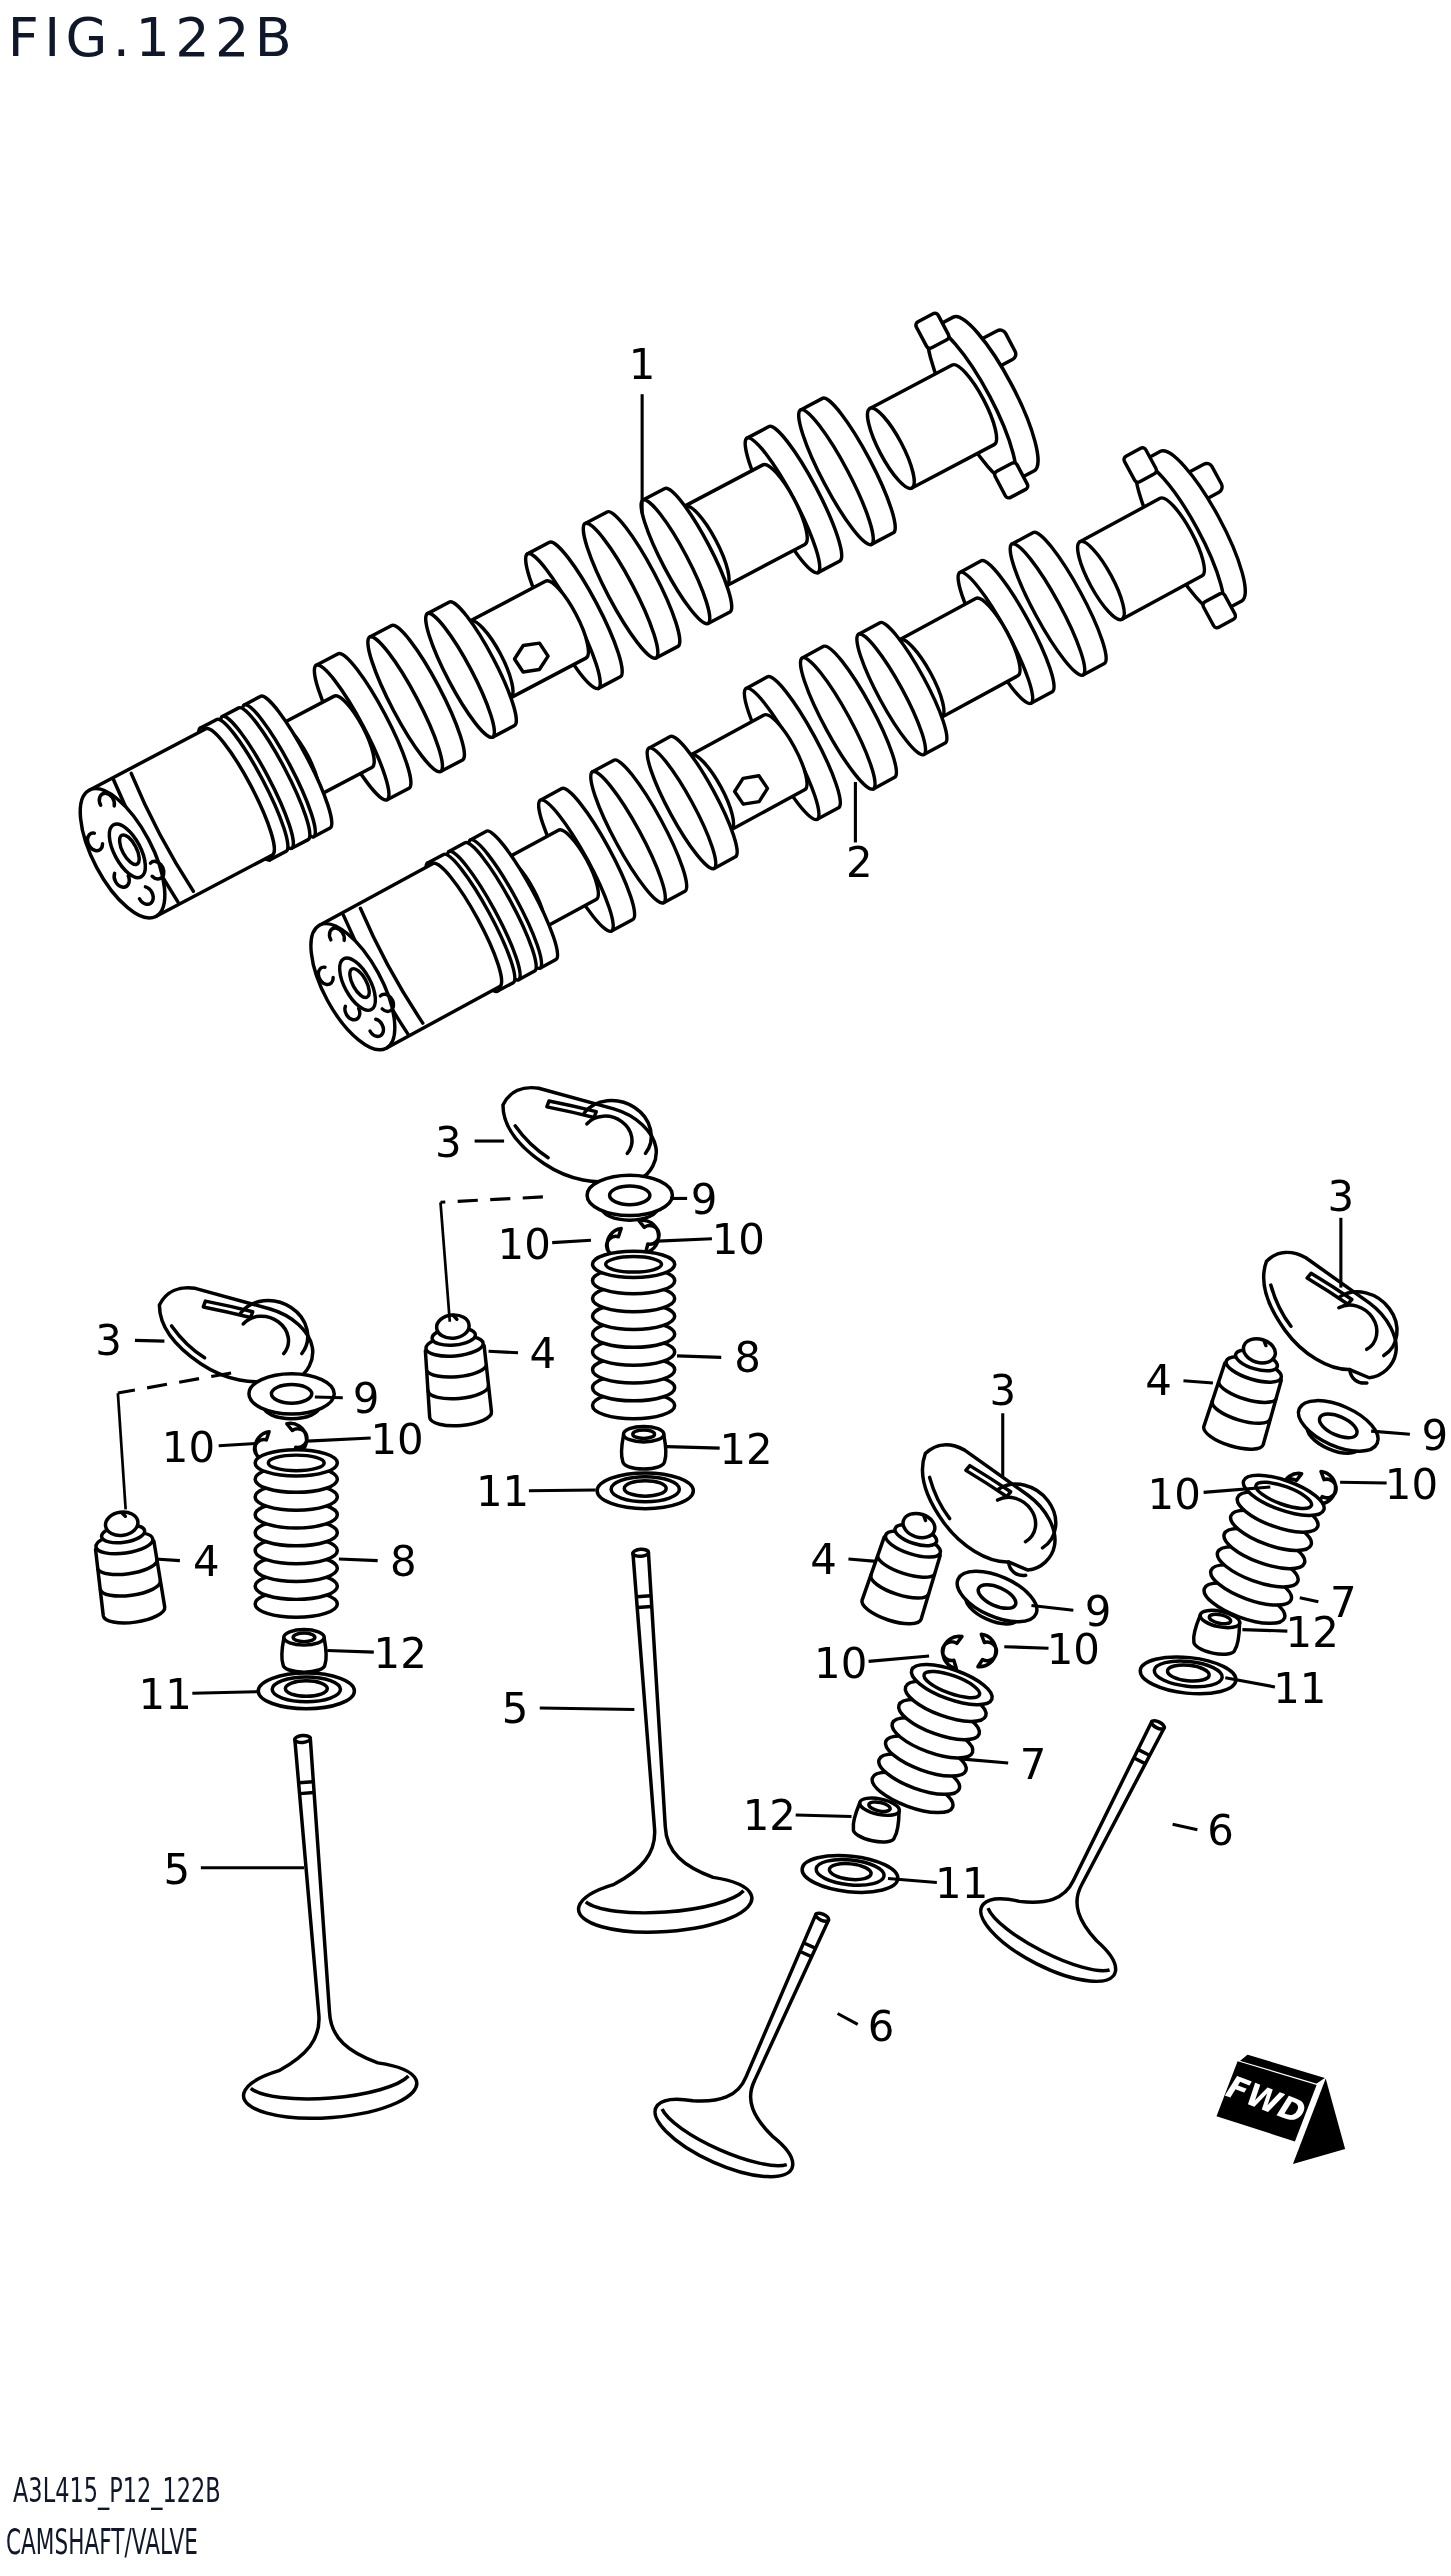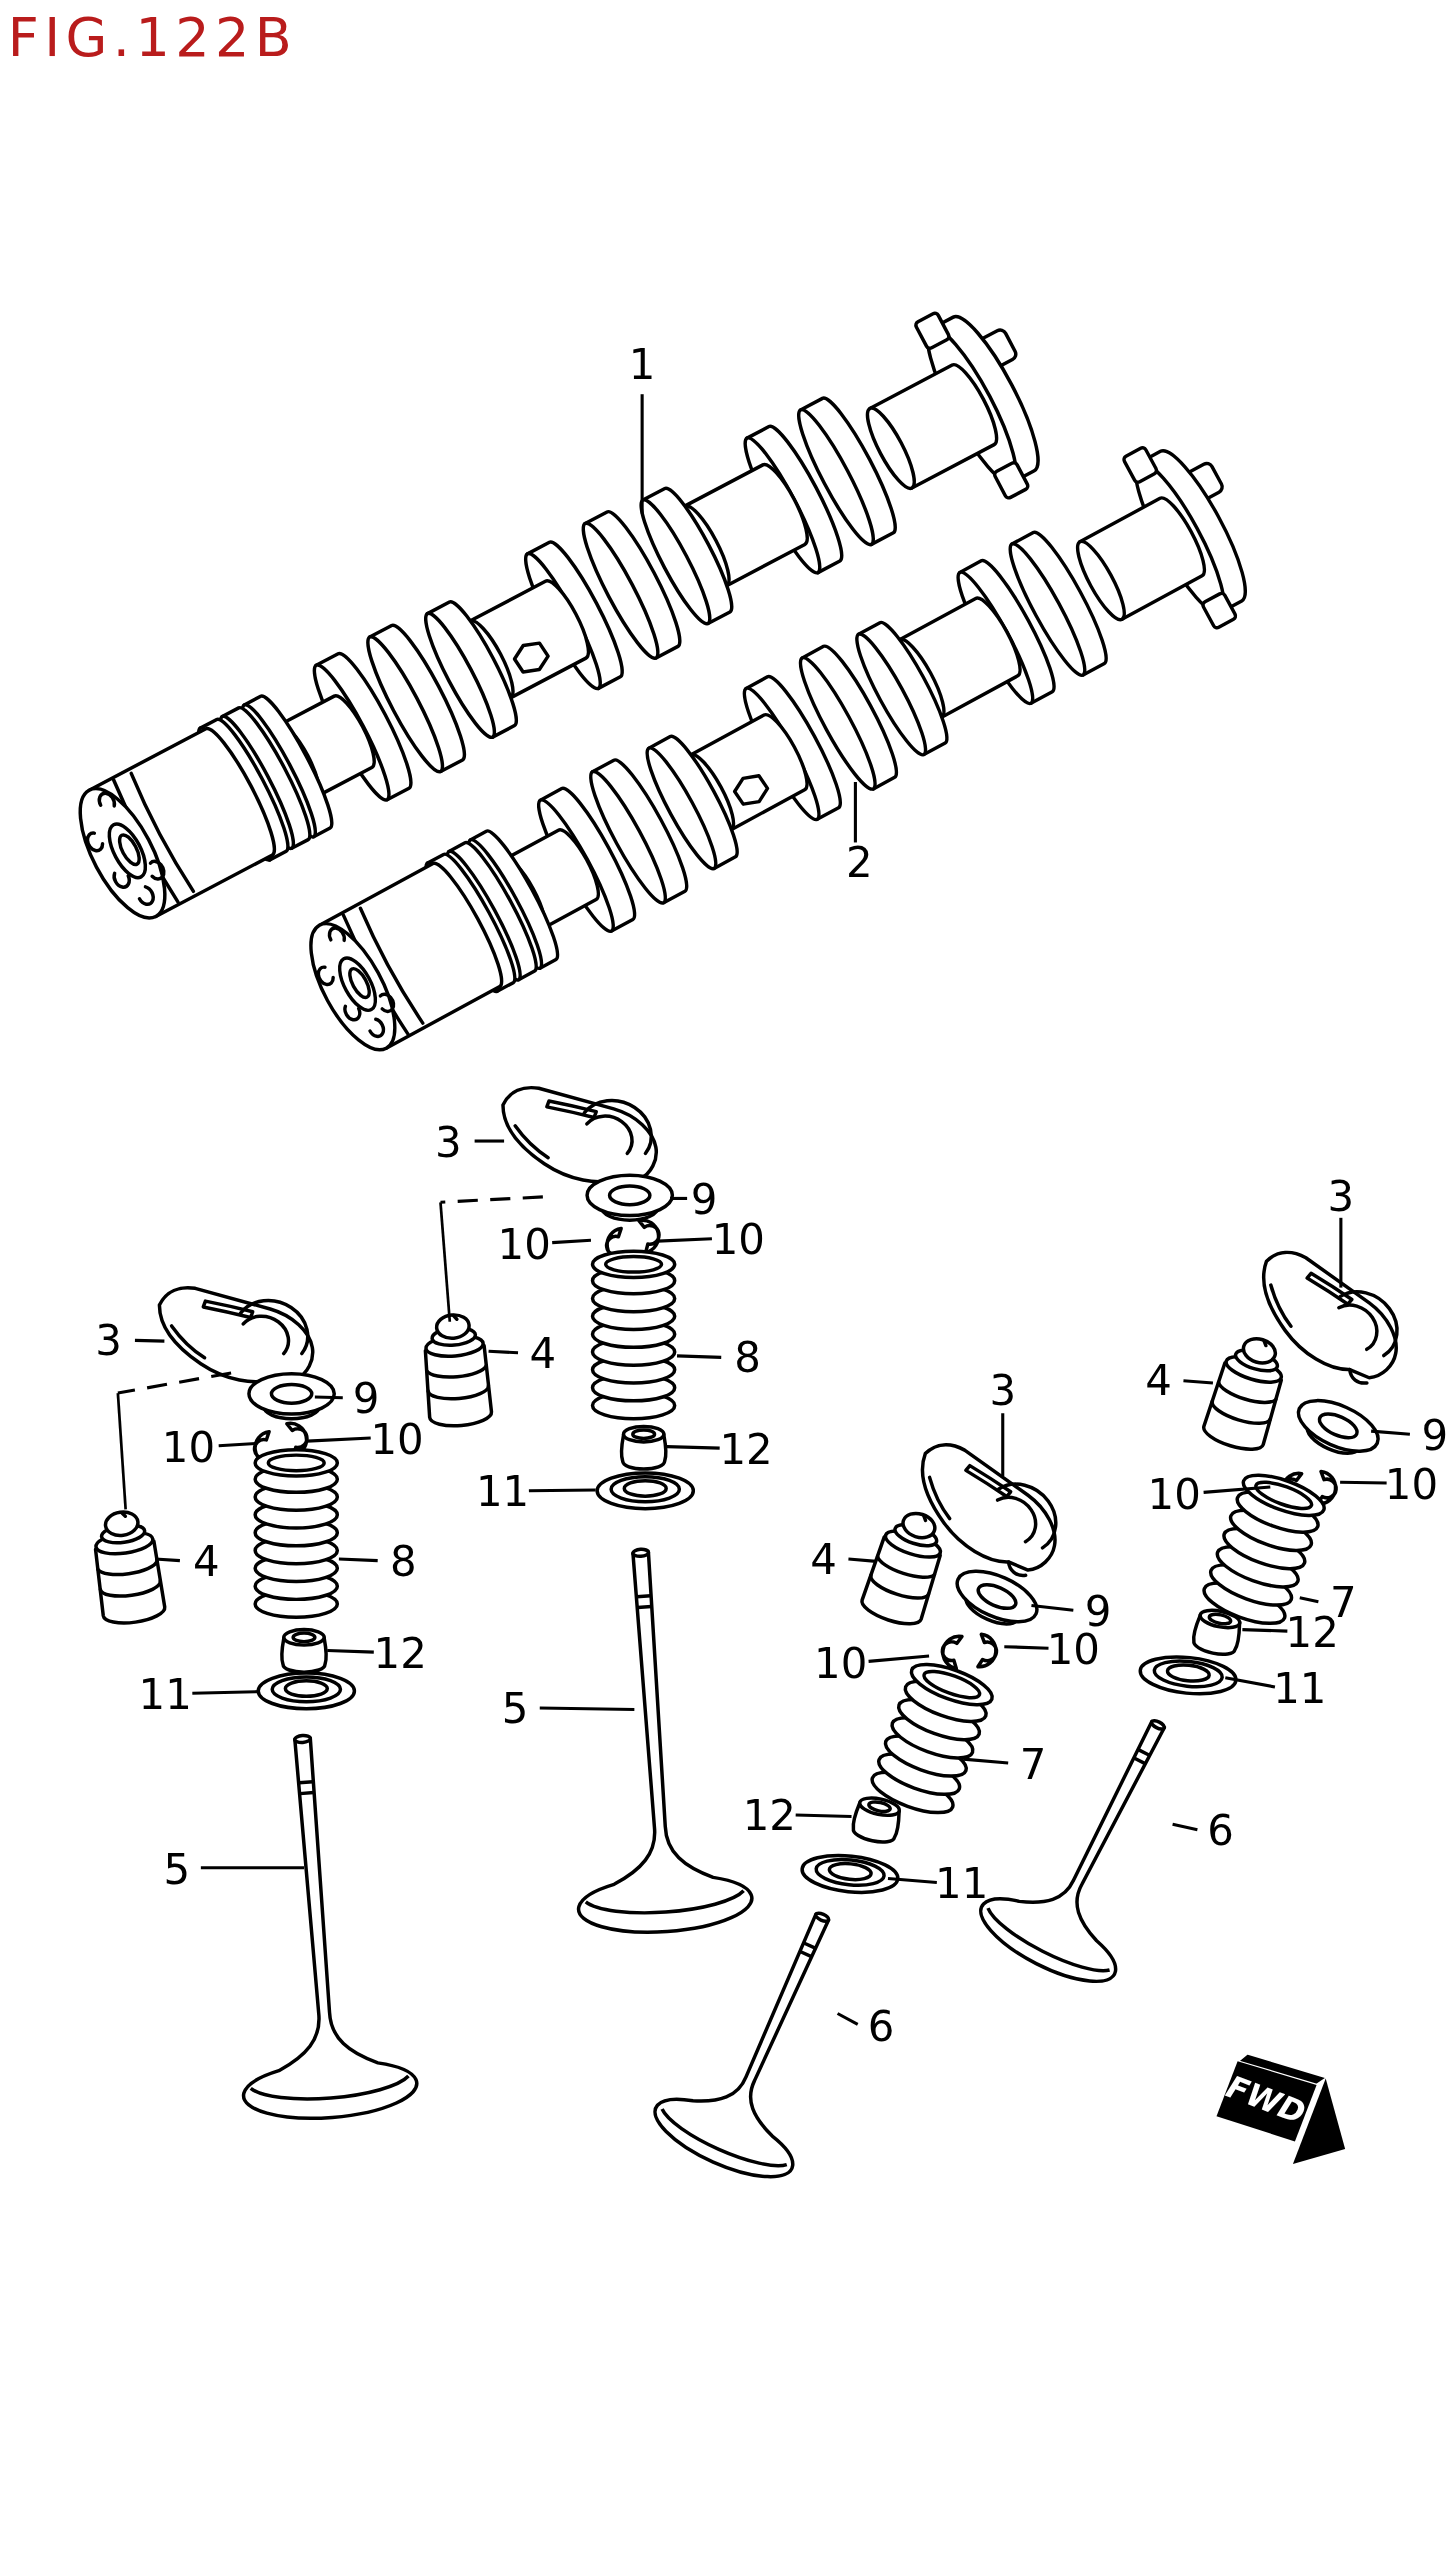--- a/index.html
+++ b/index.html
@@ -1,17 +1,17 @@
 <!DOCTYPE html>
 <html style="font-size:12.4px"><head>
 <meta charset="utf-8">
 <style>
   html,body{margin:0;padding:0;background:#fff;}
   .page{position:relative;width:1451px;height:2576px;background:#ffffff;overflow:hidden;
-        font-family:"DejaVu Sans",sans-serif;color:#b91c1c;text-align:center;}
+        font-family:"DejaVu Sans",sans-serif;color:#0f172a;text-align:center;}
   .fig-title{position:absolute;left:7.8px;top:6.2px;font-size:54px;letter-spacing:5.4px;
              font-weight:500;white-space:nowrap;}
   .footer{position:absolute;left:6.2px;top:2471px;}
   .footer .code{display:inline-block;font-size:33px;transform:scaleX(0.68);transform-origin:left center;
                 white-space:nowrap;letter-spacing:0px;}
   .footer .ptitle{display:block;font-size:36px;transform:scaleX(0.60);transform-origin:left center;
                   white-space:nowrap;margin-top:11px;letter-spacing:0px;}
   svg{position:absolute;left:0;top:0;}
   svg text.callout{font-family:"DejaVu Sans",sans-serif;font-size:54px;fill:#000;}
   svg text.fwd-text{font-family:"DejaVu Sans",sans-serif;}
@@ -317,14 +317,18 @@
     </g>
 
     <g transform="translate(1598,2652) rotate(21)">
       <polygon points="0,6 8,-8 116,-16 106,-2" fill="#000" stroke="#fff" stroke-width="3"></polygon>
       <path d="M0,6 L106,-2 L106,76 L0,82 Z" fill="#000"></path>
       <polygon points="114,-14 170,62 114,104" fill="#000"></polygon>
       <text class="fwd-text" x="52" y="53" fill="#fff" font-size="40" font-style="italic" font-weight="bold" text-anchor="middle">FWD</text>
     </g>
   </svg>
 
+  <div class="footer">
+    <span class="code">A3L415_P12_122B</span>
+    <span class="ptitle">CAMSHAFT/VALVE</span>
+  </div>
 </div>
 
 
 </body></html>

